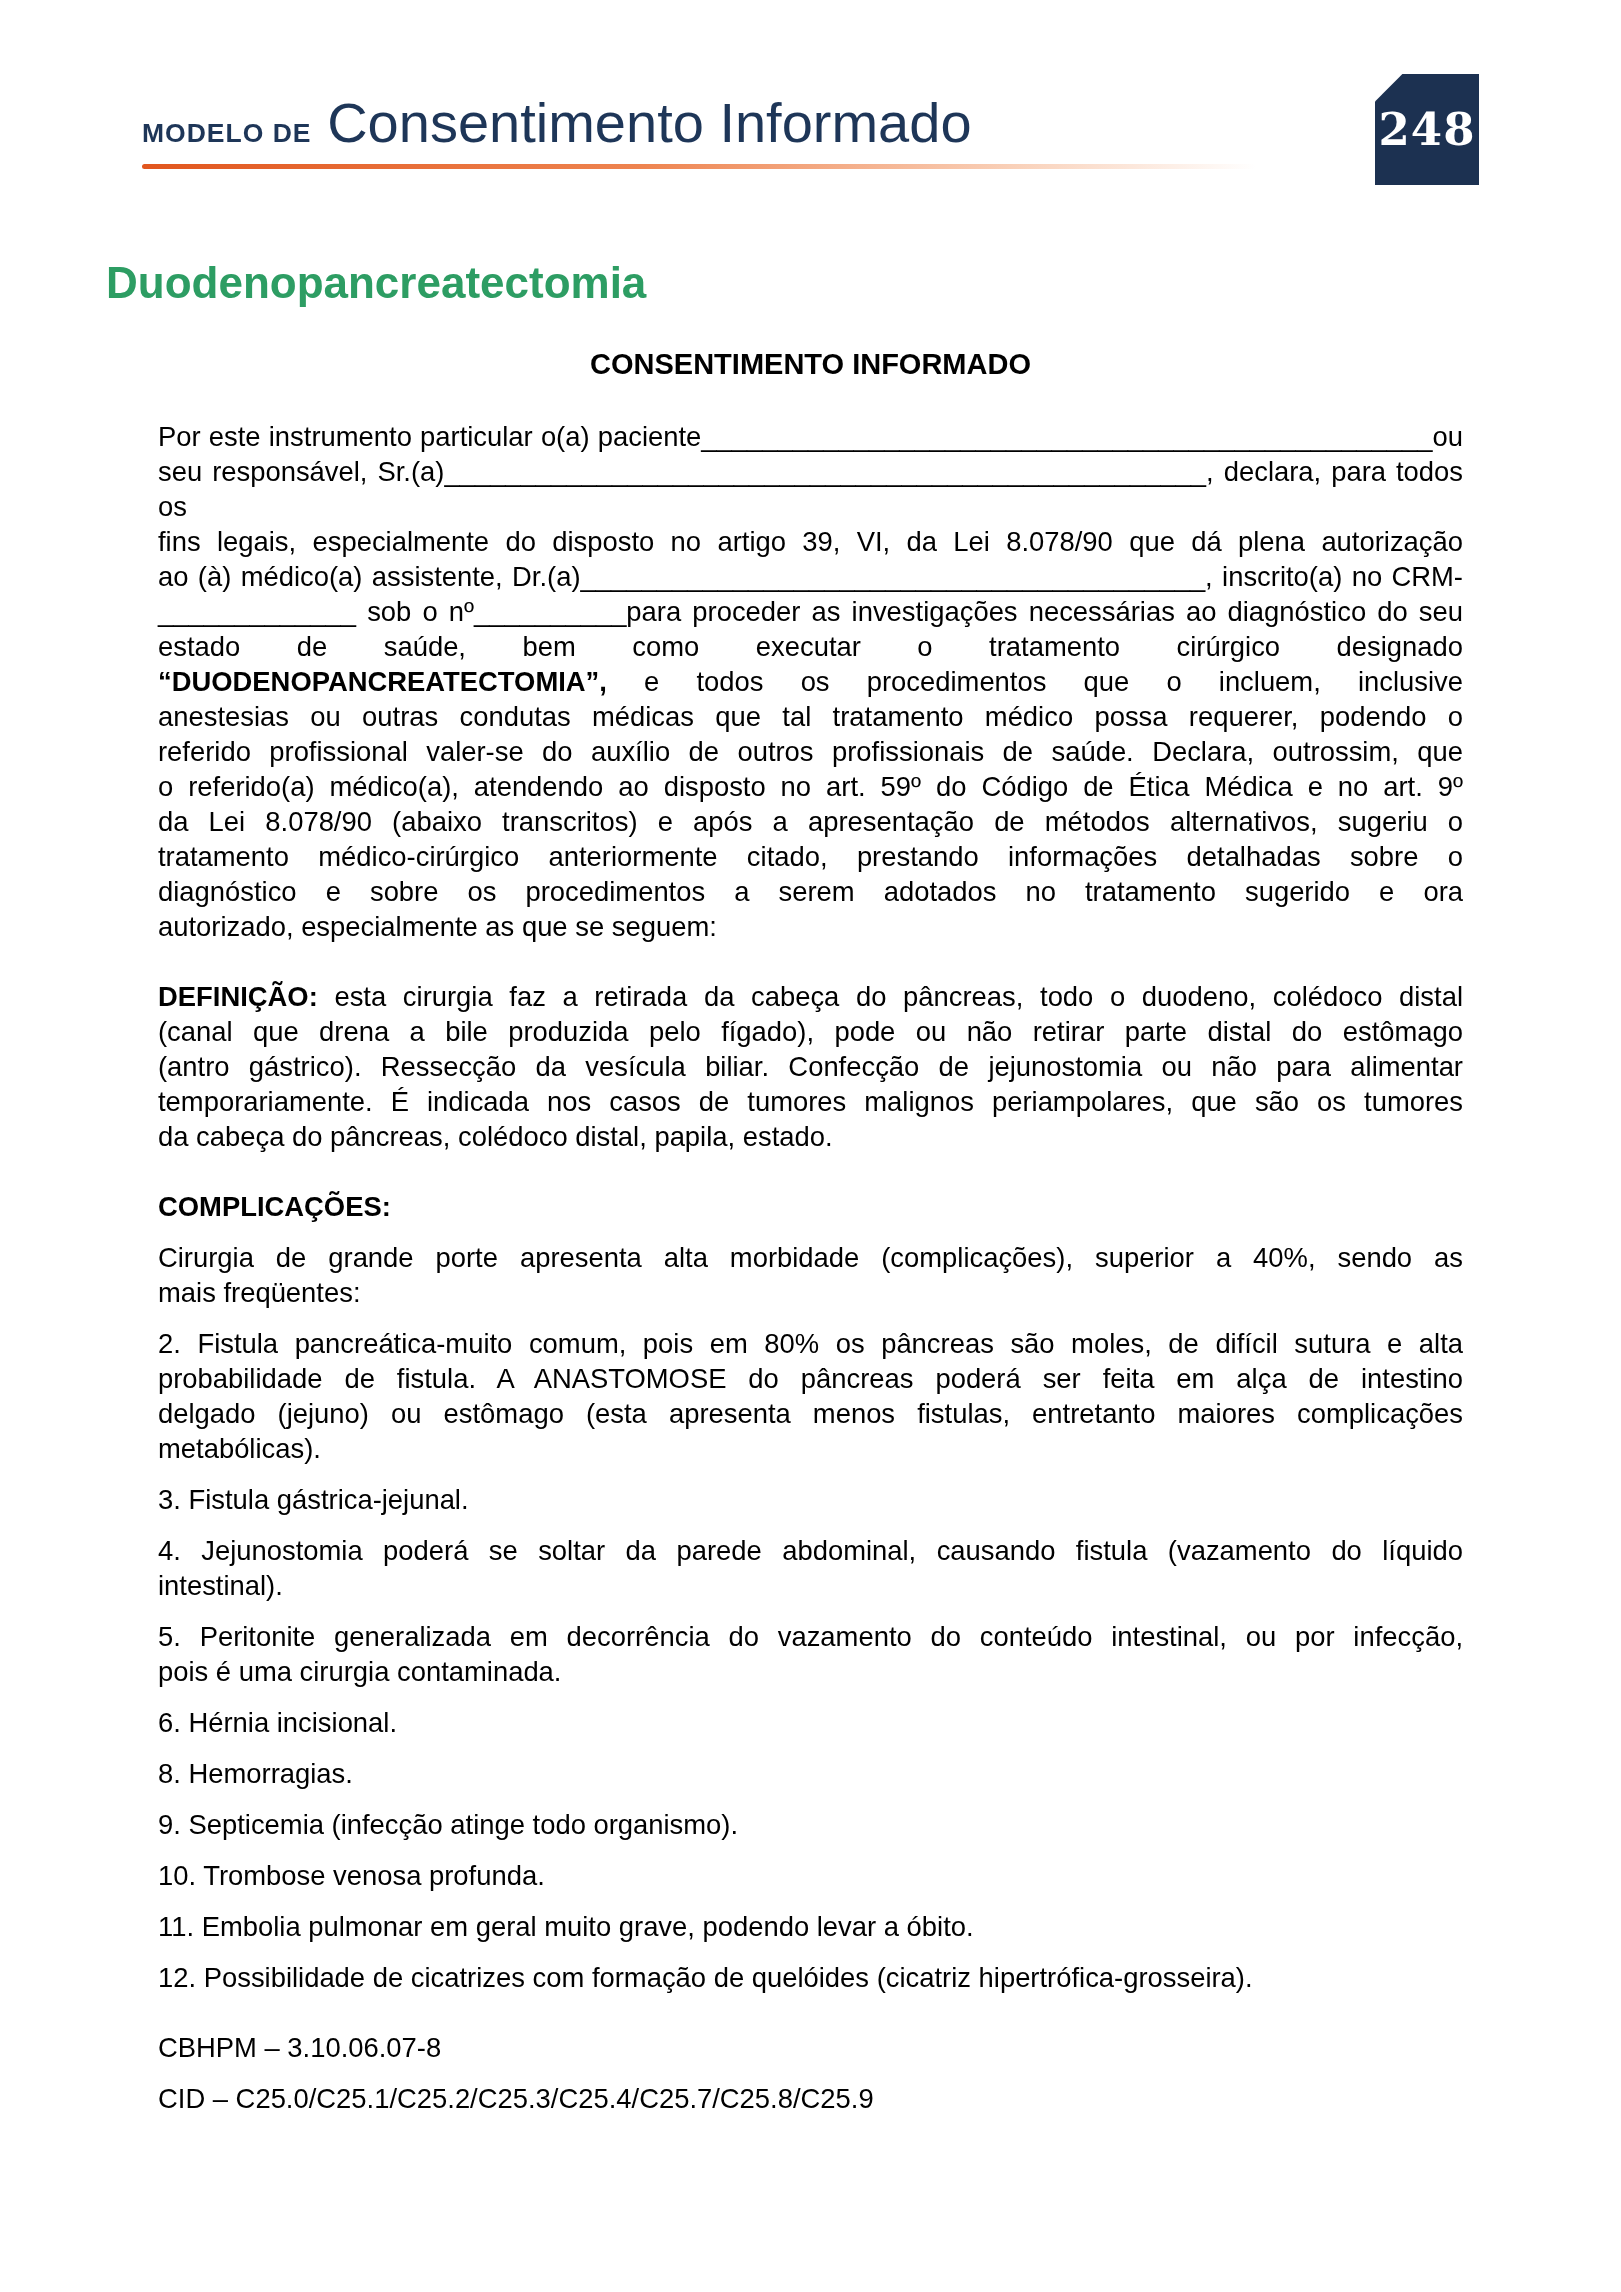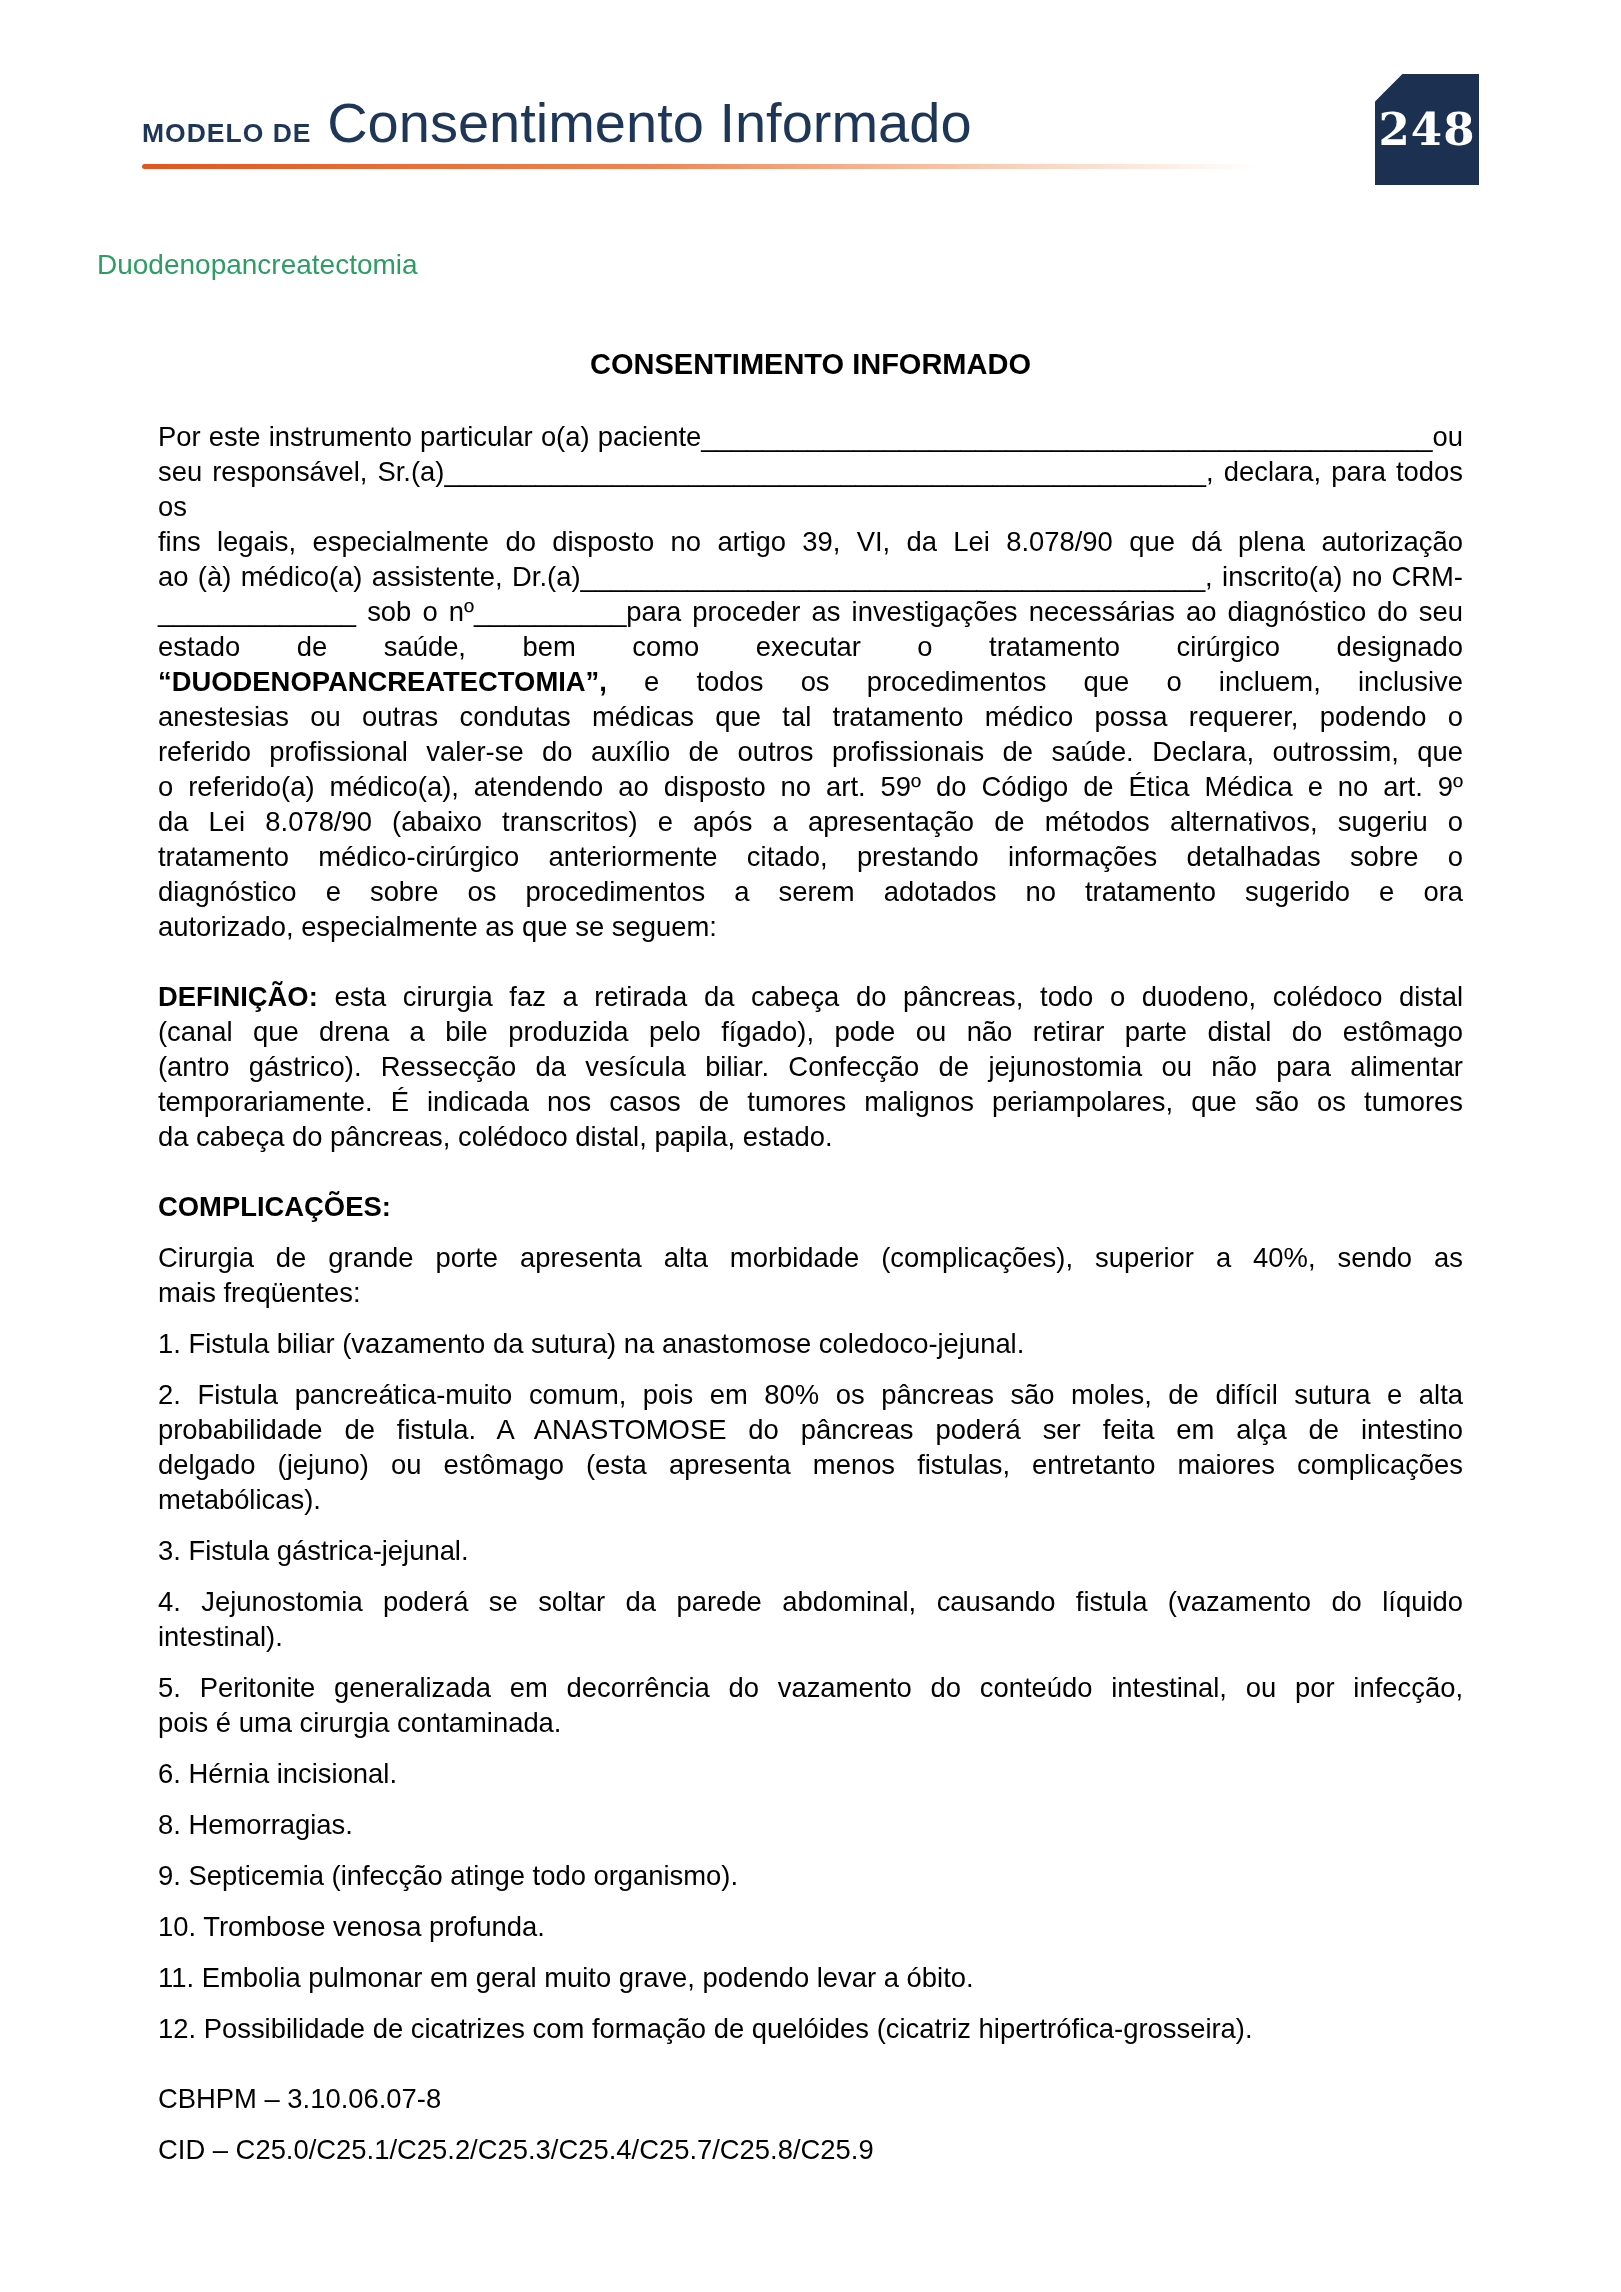--- a/index.html
+++ b/index.html
@@ -36,22 +36,22 @@
     clip-path:polygon(27.4px 0,100% 0,100% 100%,0 100%,0 27.4px);
     display:flex;align-items:center;justify-content:center;
   }
   .badge span{
     font-family:"DejaVu Serif","Liberation Serif",serif;
     font-weight:700;font-size:45px;line-height:1;
     color:var(--badge-text,#ffffff);
     letter-spacing:1px;
   }
   .proc-title{
-    position:absolute;left:93px;top:245px;margin:4px;
-    font-size:28px;font-weight:400;
+    position:absolute;left:93px;top:245px;margin:13px;
+    font-size:44px;font-weight:700;
     color:var(--green,#2d9d63);
   }
   .doc{
     position:absolute;left:142px;top:347px;width:1337px;
     font-size:27.4px;line-height:35px;
   }
   .doc-title{
     text-align:center;font-weight:700;font-size:29px;
     margin:0 0 37px 0;
   }
@@ -110,23 +110,20 @@
           <div class="line last">da cabeça do pâncreas, colédoco distal, papila, estado.</div>
         </div>
         <div class="para">
           <div class="line last"><b>COMPLICAÇÕES:</b></div>
         </div>
         <div class="para">
           <div class="line">Cirurgia de grande porte apresenta alta morbidade (complicações), superior a 40%, sendo as</div>
           <div class="line last">mais freqüentes:</div>
         </div>
         <div class="para">
-          <div class="line last">1. Fistula biliar (vazamento da sutura) na anastomose coledoco-jejunal.</div>
-        </div>
-        <div class="para">
           <div class="line">2. Fistula pancreática-muito comum, pois em 80% os pâncreas são moles, de difícil sutura e alta</div>
           <div class="line">probabilidade de fistula. A ANASTOMOSE do pâncreas poderá ser feita em alça de intestino</div>
           <div class="line">delgado (jejuno) ou estômago (esta apresenta menos fistulas, entretanto maiores complicações</div>
           <div class="line last">metabólicas).</div>
         </div>
         <div class="para">
           <div class="line last">3. Fistula gástrica-jejunal.</div>
         </div>
         <div class="para">
           <div class="line">4. Jejunostomia poderá se soltar da parede abdominal, causando fistula (vazamento do líquido</div>

